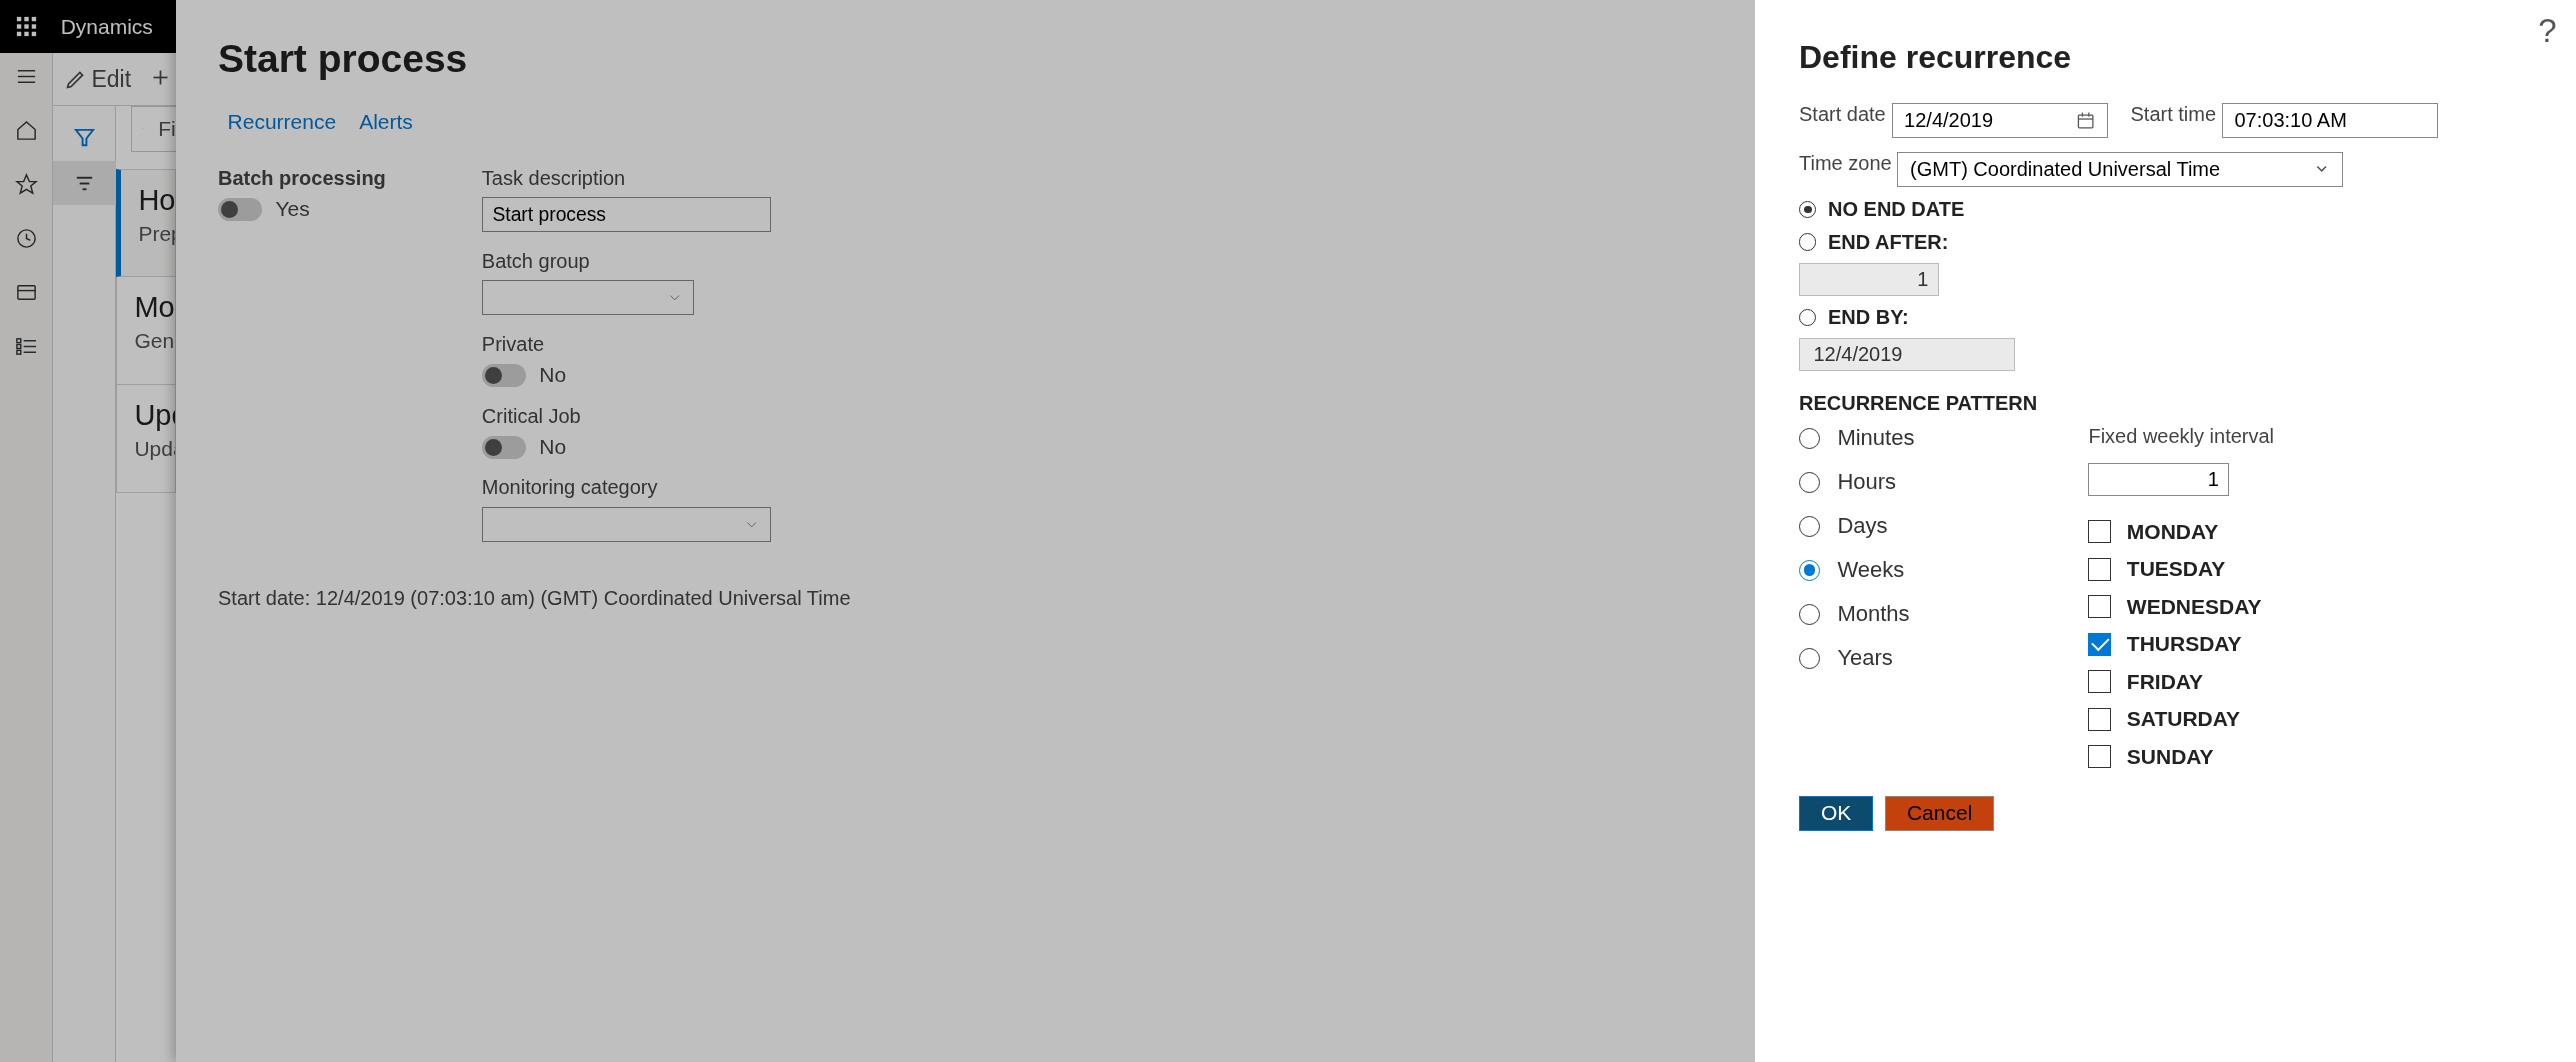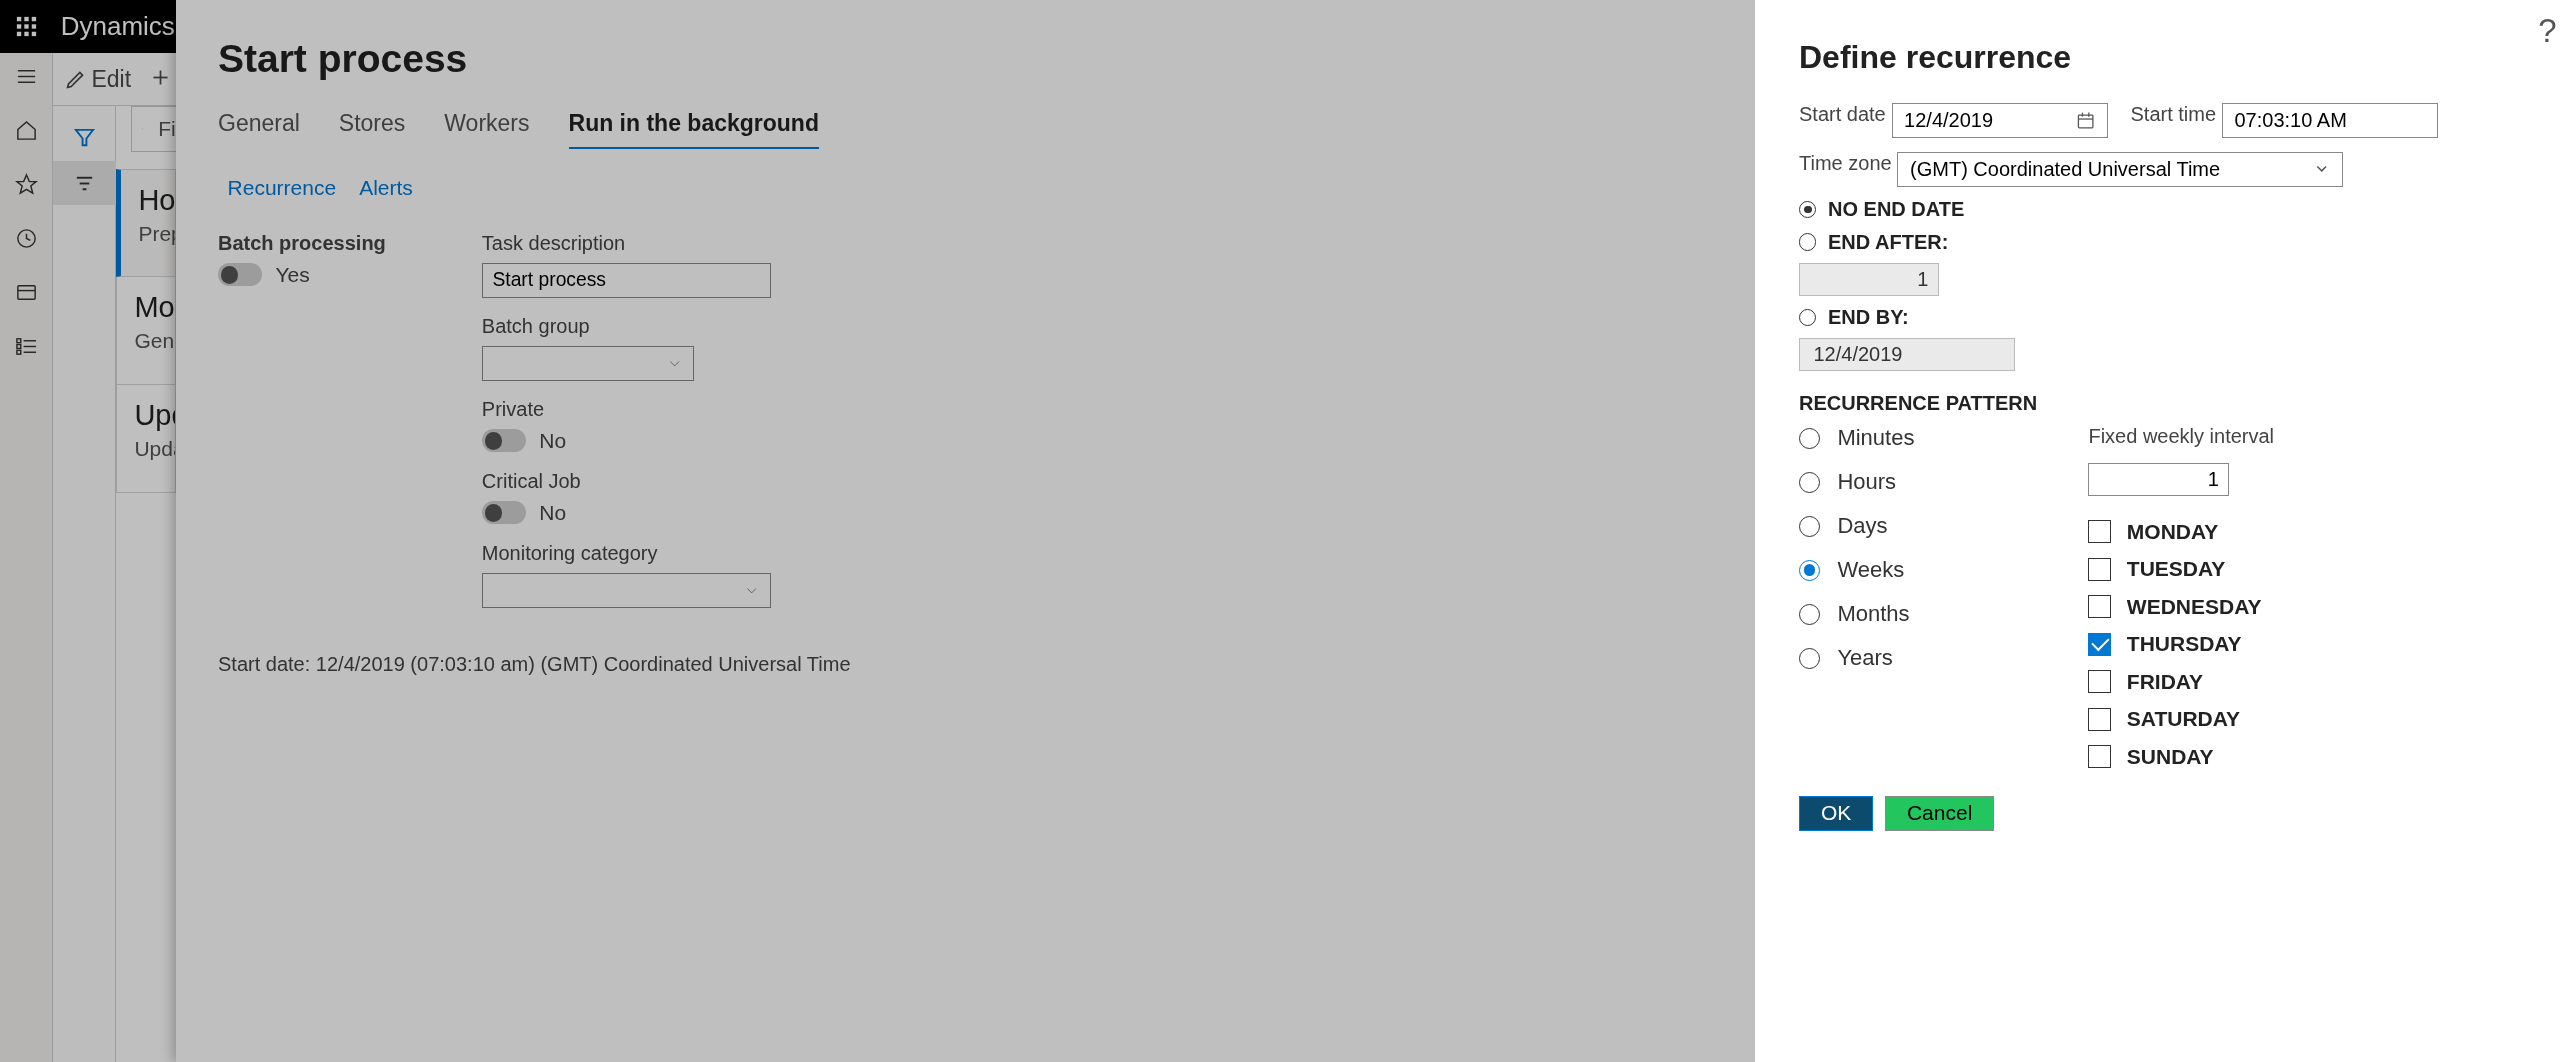--- a/index.html
+++ b/index.html
@@ -4,21 +4,21 @@
 <style>
   * { box-sizing: border-box; margin: 0; padding: 0; font-family: "Segoe UI", Arial, sans-serif; }
   html, body { width: 100%; height: 100%; background: #fff; overflow: hidden; }
 
   .app-root { position: relative; width: 2576px; height: 1062px; }
 
   
   .top-bar { position: absolute; top: 0; left: 0; height: 53px; width: 100%; background: #000; display: flex; align-items: center; }
   .waffle { width: 53px; height: 53px; display: flex; align-items: center; justify-content: center; }
   .waffle svg { fill: #fff; }
-  .top-title { color: #fff; font-size: 26px; padding-left: 7.7px; }
+  .top-title { color: #fff; font-size: 21px; padding-left: 7.7px; }
 
   
   .left-rail { position: absolute; left: 0; top: 53px; width: 53px; bottom: 0; background: #f3f2f1; border-right: 1px solid #d0d0d0; display: flex; flex-direction: column; align-items: center; padding-top: 9.6px; gap: 27px; }
   .rail-icon { width: 27px; height: 27px; color: #333; display:flex; align-items:center; justify-content:center; }
   .rail-icon svg { stroke: #333; fill: none; stroke-width: 1.5; }
 
   
   .sec-col { position: absolute; left: 53px; top: 53px; width: 63px; bottom: 0; background: #fdfdfd; border-right: 1px solid #d0d0d0; }
   .sec-filter { position:absolute; top:62px; left:0; width:63px; height:44px; display:flex; align-items:center; justify-content:center; }
   .sec-filter svg { stroke:#0078d4; fill:none; stroke-width:2; }
@@ -97,21 +97,21 @@
 
   .week-col { display:flex; flex-direction:column; gap:13.5px; }
   .wk-lbl { font-size:20px; color:#444; margin-bottom:1.9px; }
   .wk-input { width:141px; height:33px; border:1px solid #888; text-align:right; padding:0 9.6px; font-size:20px; margin-bottom:9.6px;}
   .day { display:flex; align-items:center; gap:15.4px; font-size:21px; font-weight:700; color:#222; }
   .cbx { width:23px; height:23px; border:1.9px solid #333; display:flex; align-items:center; justify-content:center; flex-shrink:0;}
   .cbx.checked { background:#0078d4; border-color:#0078d4; }
   .cbx.checked::after { content:""; width:7.7px; height:13.5px; border:solid #fff; border-width:0 2.9px 2.9px 0; transform: rotate(45deg) translate(-1px,-1.9px); }
 
   .footer-btns { display:flex; gap:11.6px; margin-top:27px; }
-  .btn { height:35px; padding:0 21px; font-size:21px; border:1px solid #888; background:#22c55e; display:flex; align-items:center; }
+  .btn { height:35px; padding:0 21px; font-size:21px; border:1px solid #888; background:#c2410c; display:flex; align-items:center; }
   .btn.primary { background:#0c4a6e; border-color:#0078d4; color:#fff; }
 </style>
 </head>
 <body>
 
 <div class="app-root">
 
   <div class="top-bar">
     <div class="waffle">
       <svg width="21" height="21" viewBox="0 0 24 24">
@@ -218,26 +218,20 @@
     </div>
     <div class="card">
       <div class="card-title">Upd</div>
       <div class="card-sub">Upda</div>
     </div>
   </div>
 
   <div class="main-pane">
     <div class="main-form">
       <div class="page-title">Start process</div>
-      <div class="tabs">
-        <div class="tab">General</div>
-        <div class="tab">Stores</div>
-        <div class="tab">Workers</div>
-        <div class="tab active">Run in the background</div>
-      </div>
       <div class="subtabs">
         <div class="subtab">Recurrence</div>
         <div class="subtab">Alerts</div>
       </div>
       <div class="form-cols">
         <div class="col">
           <div class="lbl bold">Batch processing</div>
           <div class="toggle-row">
             <div class="toggle"></div>
             <span>Yes</span>

